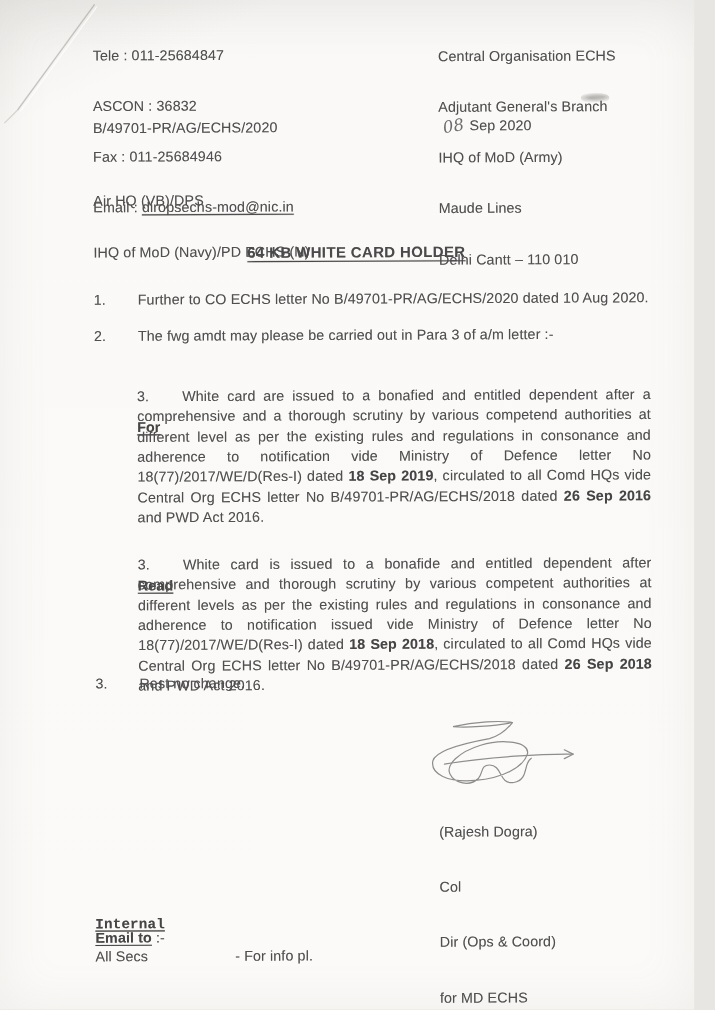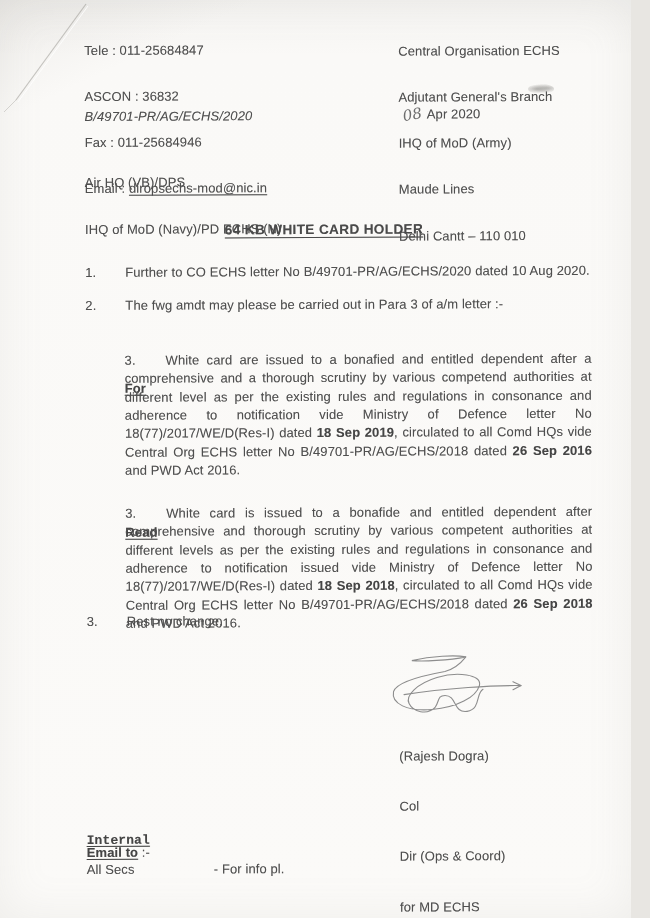--- a/index.html
+++ b/index.html
@@ -72,23 +72,23 @@
     </div>
 
     <div class="abs blk" style="left:400px;top:13px;">
       <div>Central Organisation ECHS</div>
       <div>Adjutant General's Branch</div>
       <div>IHQ of MoD (Army)</div>
       <div>Maude Lines</div>
       <div>Delhi Cantt – 110 010</div>
     </div>
 
-    <div class="abs" style="left:86px;top:108px;font-style:italic;">B/49701-PR/AG/ECHS/2020</div>
+    <div class="abs" style="left:86px;top:108px;">B/49701-PR/AG/ECHS/2020</div>
     <div class="abs" style="left:404px;top:105px;">
-      <span class="hand">08</span><span>Apr 2020</span>
+      <span class="hand">08</span><span>Sep 2020</span>
     </div>
 
     <div class="abs blk" style="left:86px;top:143px;line-height:15.6px;">
       <div>Air HQ (VB)/DPS</div>
       <div>IHQ of MoD (Navy)/PD ECHS (N)</div>
     </div>
 
     <div class="abs title">64 KB WHITE CARD HOLDER</div>
 
     <div class="abs pline" style="top:264px;">

